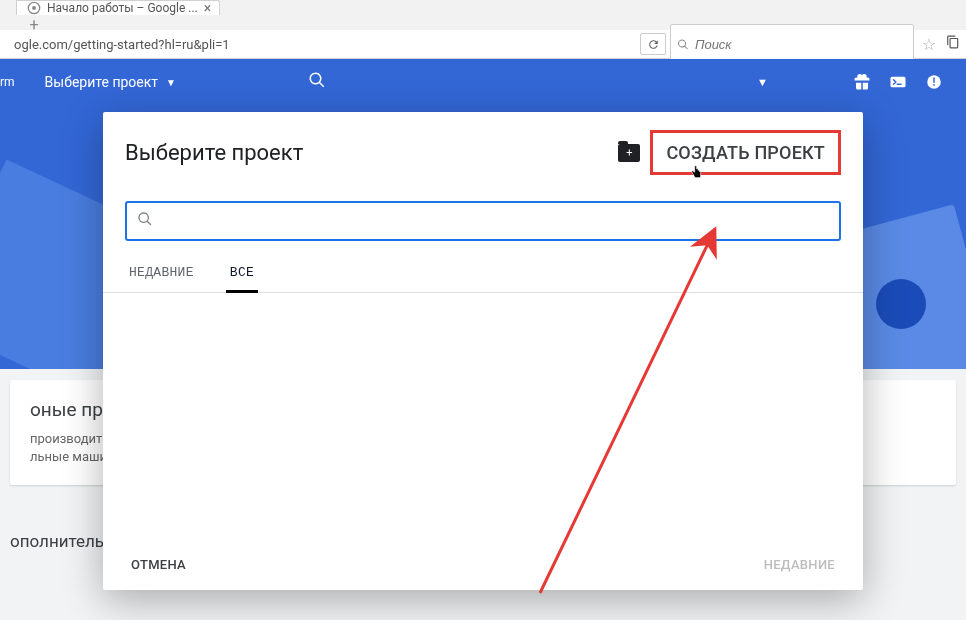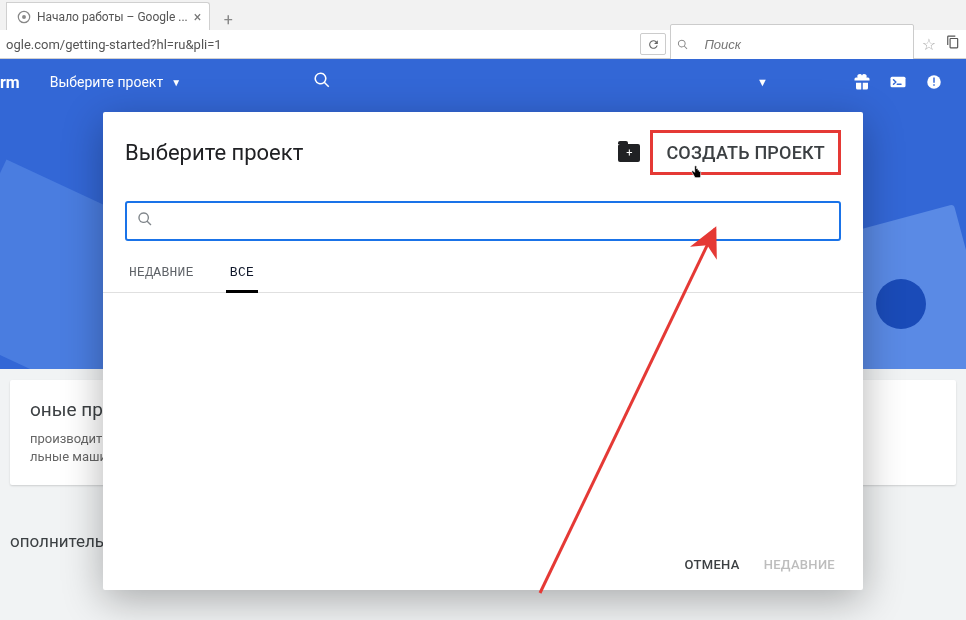--- a/index.html
+++ b/index.html
@@ -11,23 +11,24 @@
   background: #f1f3f4;
   overflow: hidden;
   position: relative;
 }
 .browser-chrome {
   background: #f2f2f2;
   border-bottom: 1px solid #d0d0d0;
 }
 .tab-strip {
   display: flex;
-  align-items: flex-end;
+  align-items: flex-start;
   height: 30px;
-  padding-left: 6px;
+  padding-left: 16px;
+  flex-direction: column;
 }
 .browser-tab {
   display: flex;
   align-items: center;
   gap: 6px;
   height: 28px;
   padding: 0 8px 0 10px;
   background: #fff;
   border: 1px solid #d0d0d0;
   border-bottom: none;
@@ -49,40 +50,40 @@
   display: flex; align-items: center;
   height: 28px;
   background: #fff;
   gap: 4px;
   padding-right: 4px;
 }
 .url-field {
   flex: 0 0 636px;
   height: 22px;
   display: flex; align-items: center;
-  padding: 0 6px;
+  padding: 0 14px;
   background: #fff;
   font-size: 13px;
   color: #555;
   overflow: hidden; white-space: nowrap;
 }
 .reload-box {
   width: 26px; height: 22px;
   border: 1px solid #ccc;
   border-radius: 2px;
   display: flex; align-items: center; justify-content: center;
   color: #666; font-size: 13px; cursor: pointer;
 }
 .search-box-browser {
   flex: 1;
   height: 40px;
   border: 1px solid #ccc;
   border-radius: 2px;
   display: flex; align-items: center;
-  padding: 0 6px; gap: 16px;
+  padding: 0 6px; gap: 6px;
   background: #fff;
 }
 .search-box-browser input {
   border: none; outline: none;
   font-size: 13px; color: #888; font-style: italic;
   width: 100%;
 }
 .star-icon { color: #aaa; font-size: 16px; cursor: pointer; padding: 0 4px; }
 .clipboard-icon { color: #555; font-size: 15px; padding: 0 2px; }
 
@@ -116,21 +117,21 @@
   background:#1a4bb8; z-index:1;
 }
 .gcp-toolbar {
   height: 46px;
   display: flex; align-items: center;
   padding: 0 20px 0 0;
   gap: 12px;
   position: relative; z-index: 2;
 }
 .gcp-logo {
-  font-size: 16px; font-weight: 700;
+  font-size: 12px; font-weight: 400;
   padding-right: 18px;
 }
 .project-selector {
   display: flex; align-items: center; gap: 8px;
   font-size: 14px; cursor: pointer;
 }
 .dropdown-arrow { font-size: 10px; }
 .gcp-search {
   margin-left: 120px;
   color: #fff; font-size: 18px;
@@ -257,21 +258,21 @@
   color: #5f6368;
   font-family: Liberation Mono, monospace;
 }
 .tab.active {
   color: #0f172a;
   border-bottom: 3px solid #000000;
   margin-bottom: -1px;
 }
 .dialog-body { flex: 1; }
 .dialog-footer {
-  display: flex; justify-content: flex-end; align-items: center;
+  display: flex; justify-content: space-between; align-items: center;
   gap: 24px;
   padding: 14px 28px 18px;
   font-size: 13px; font-weight: 500; letter-spacing: 0.3px;
 }
 .btn-cancel { color: #3c4043; cursor: pointer; }
 .btn-open { color: #bdbdbd; cursor: default; }
 
 .arrow-svg {
   position: absolute;
   left: 500px; top: 165px;

